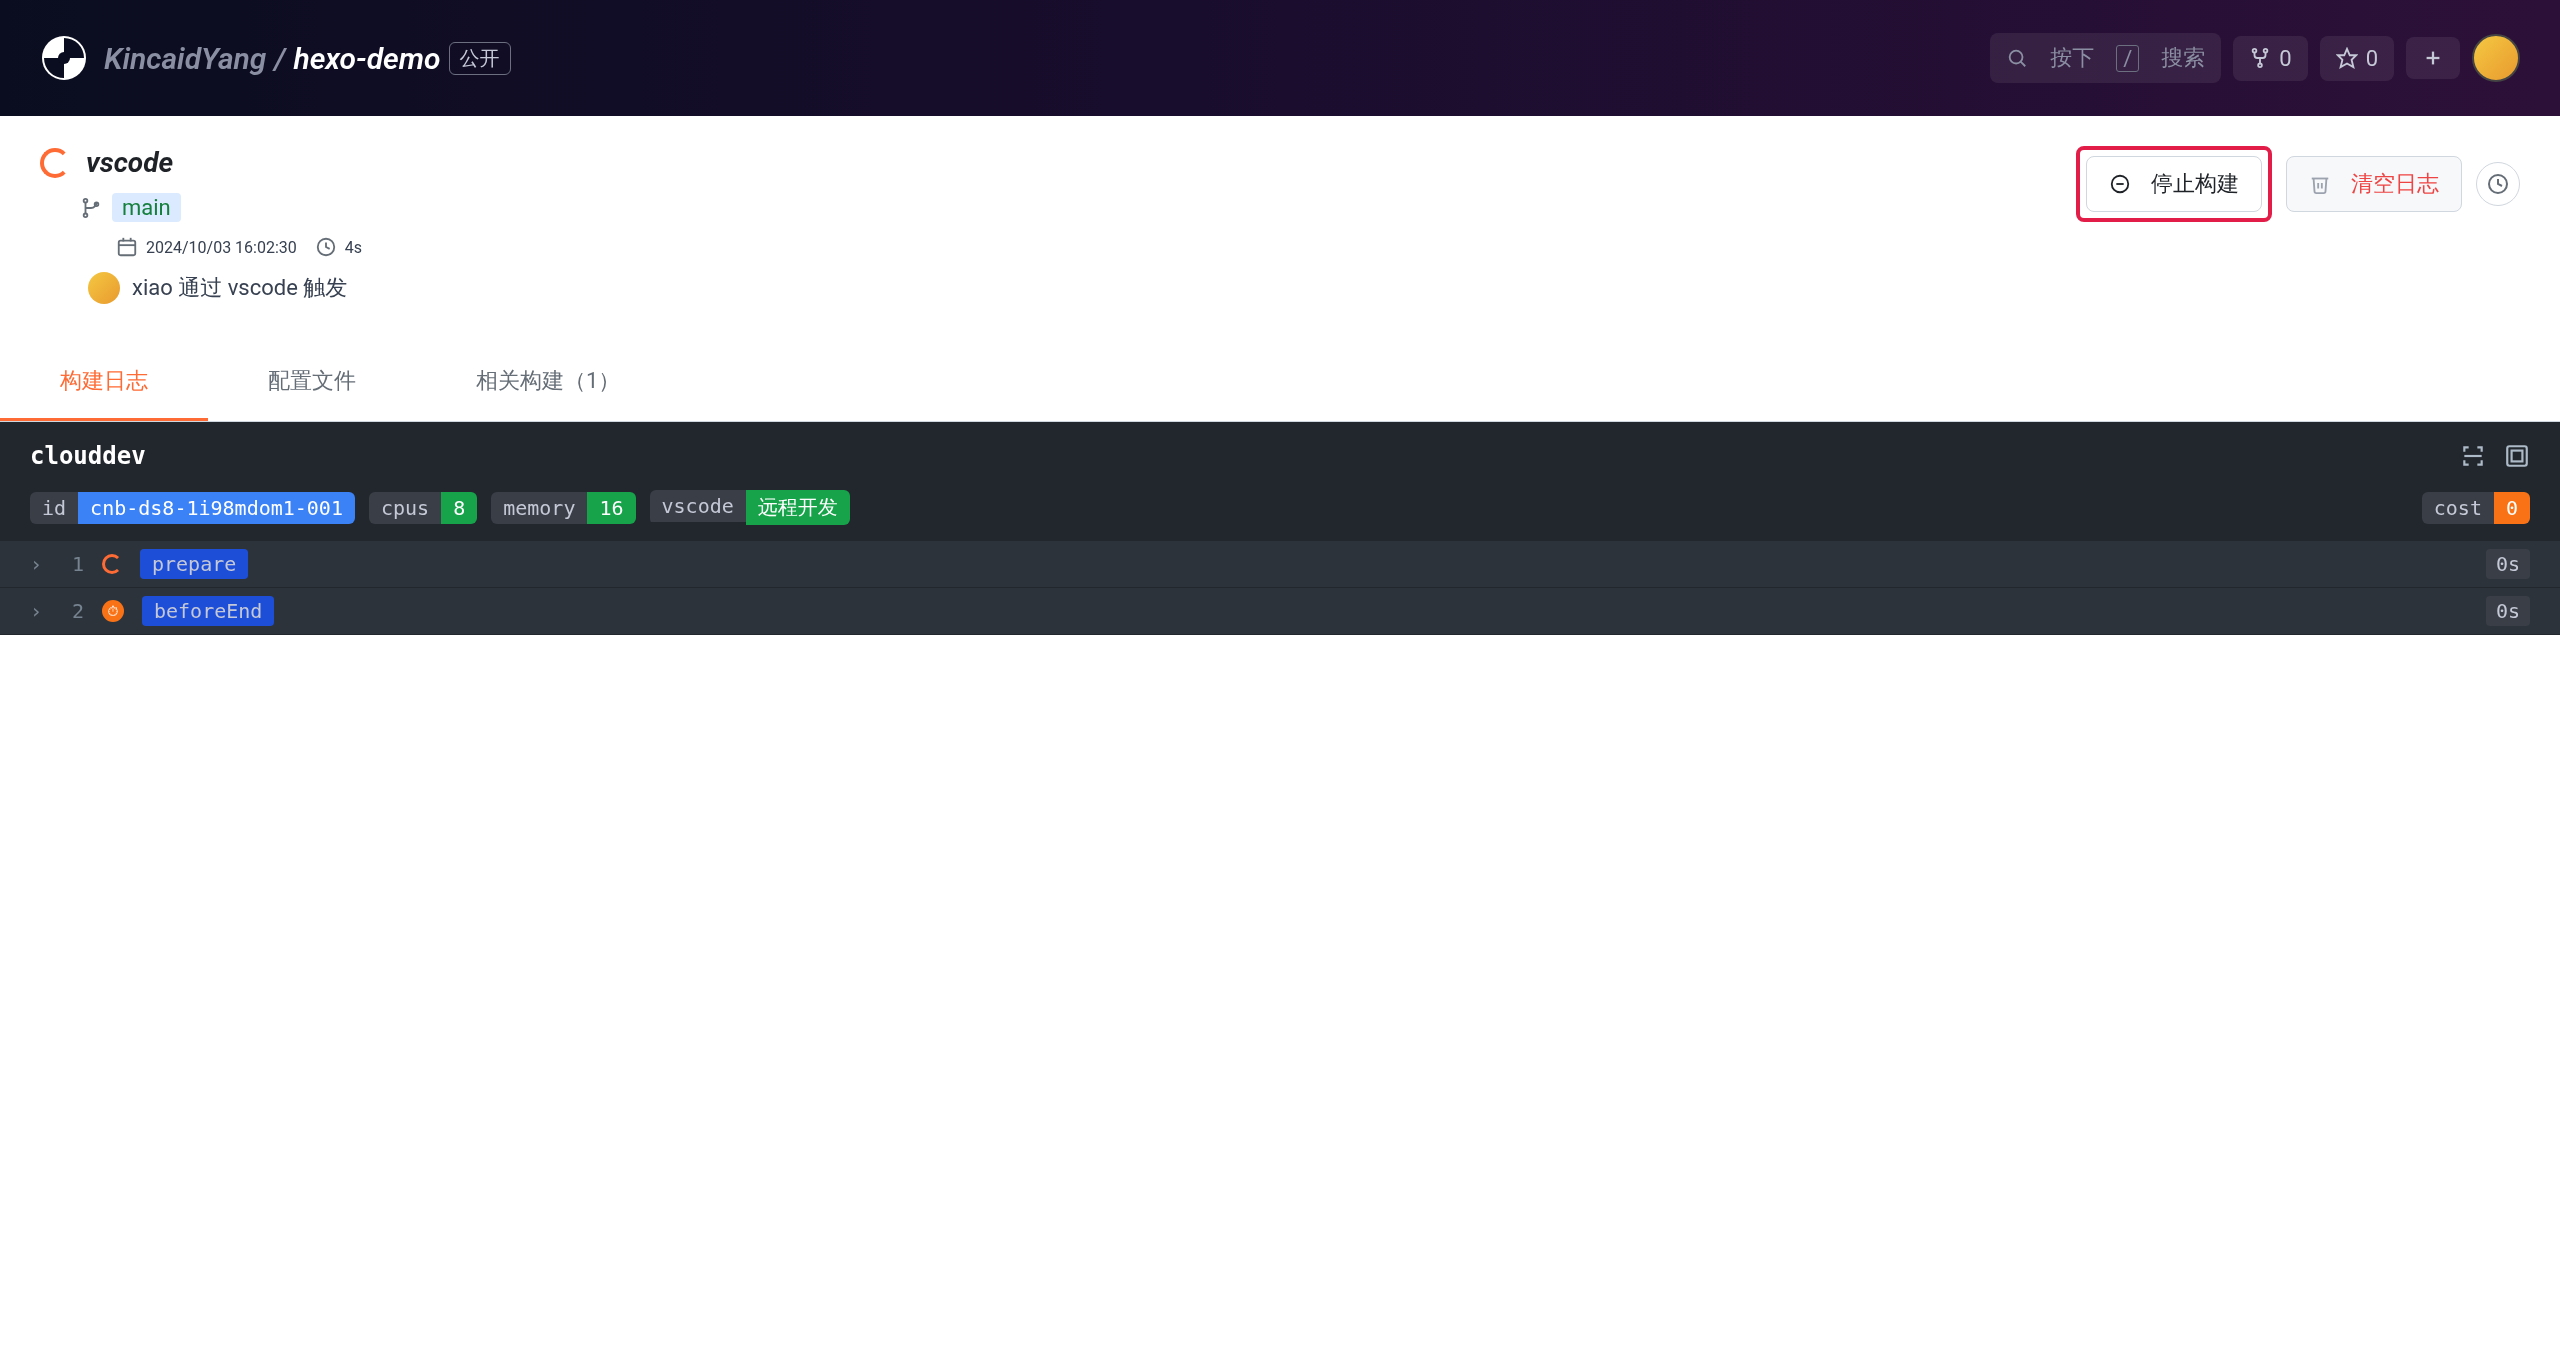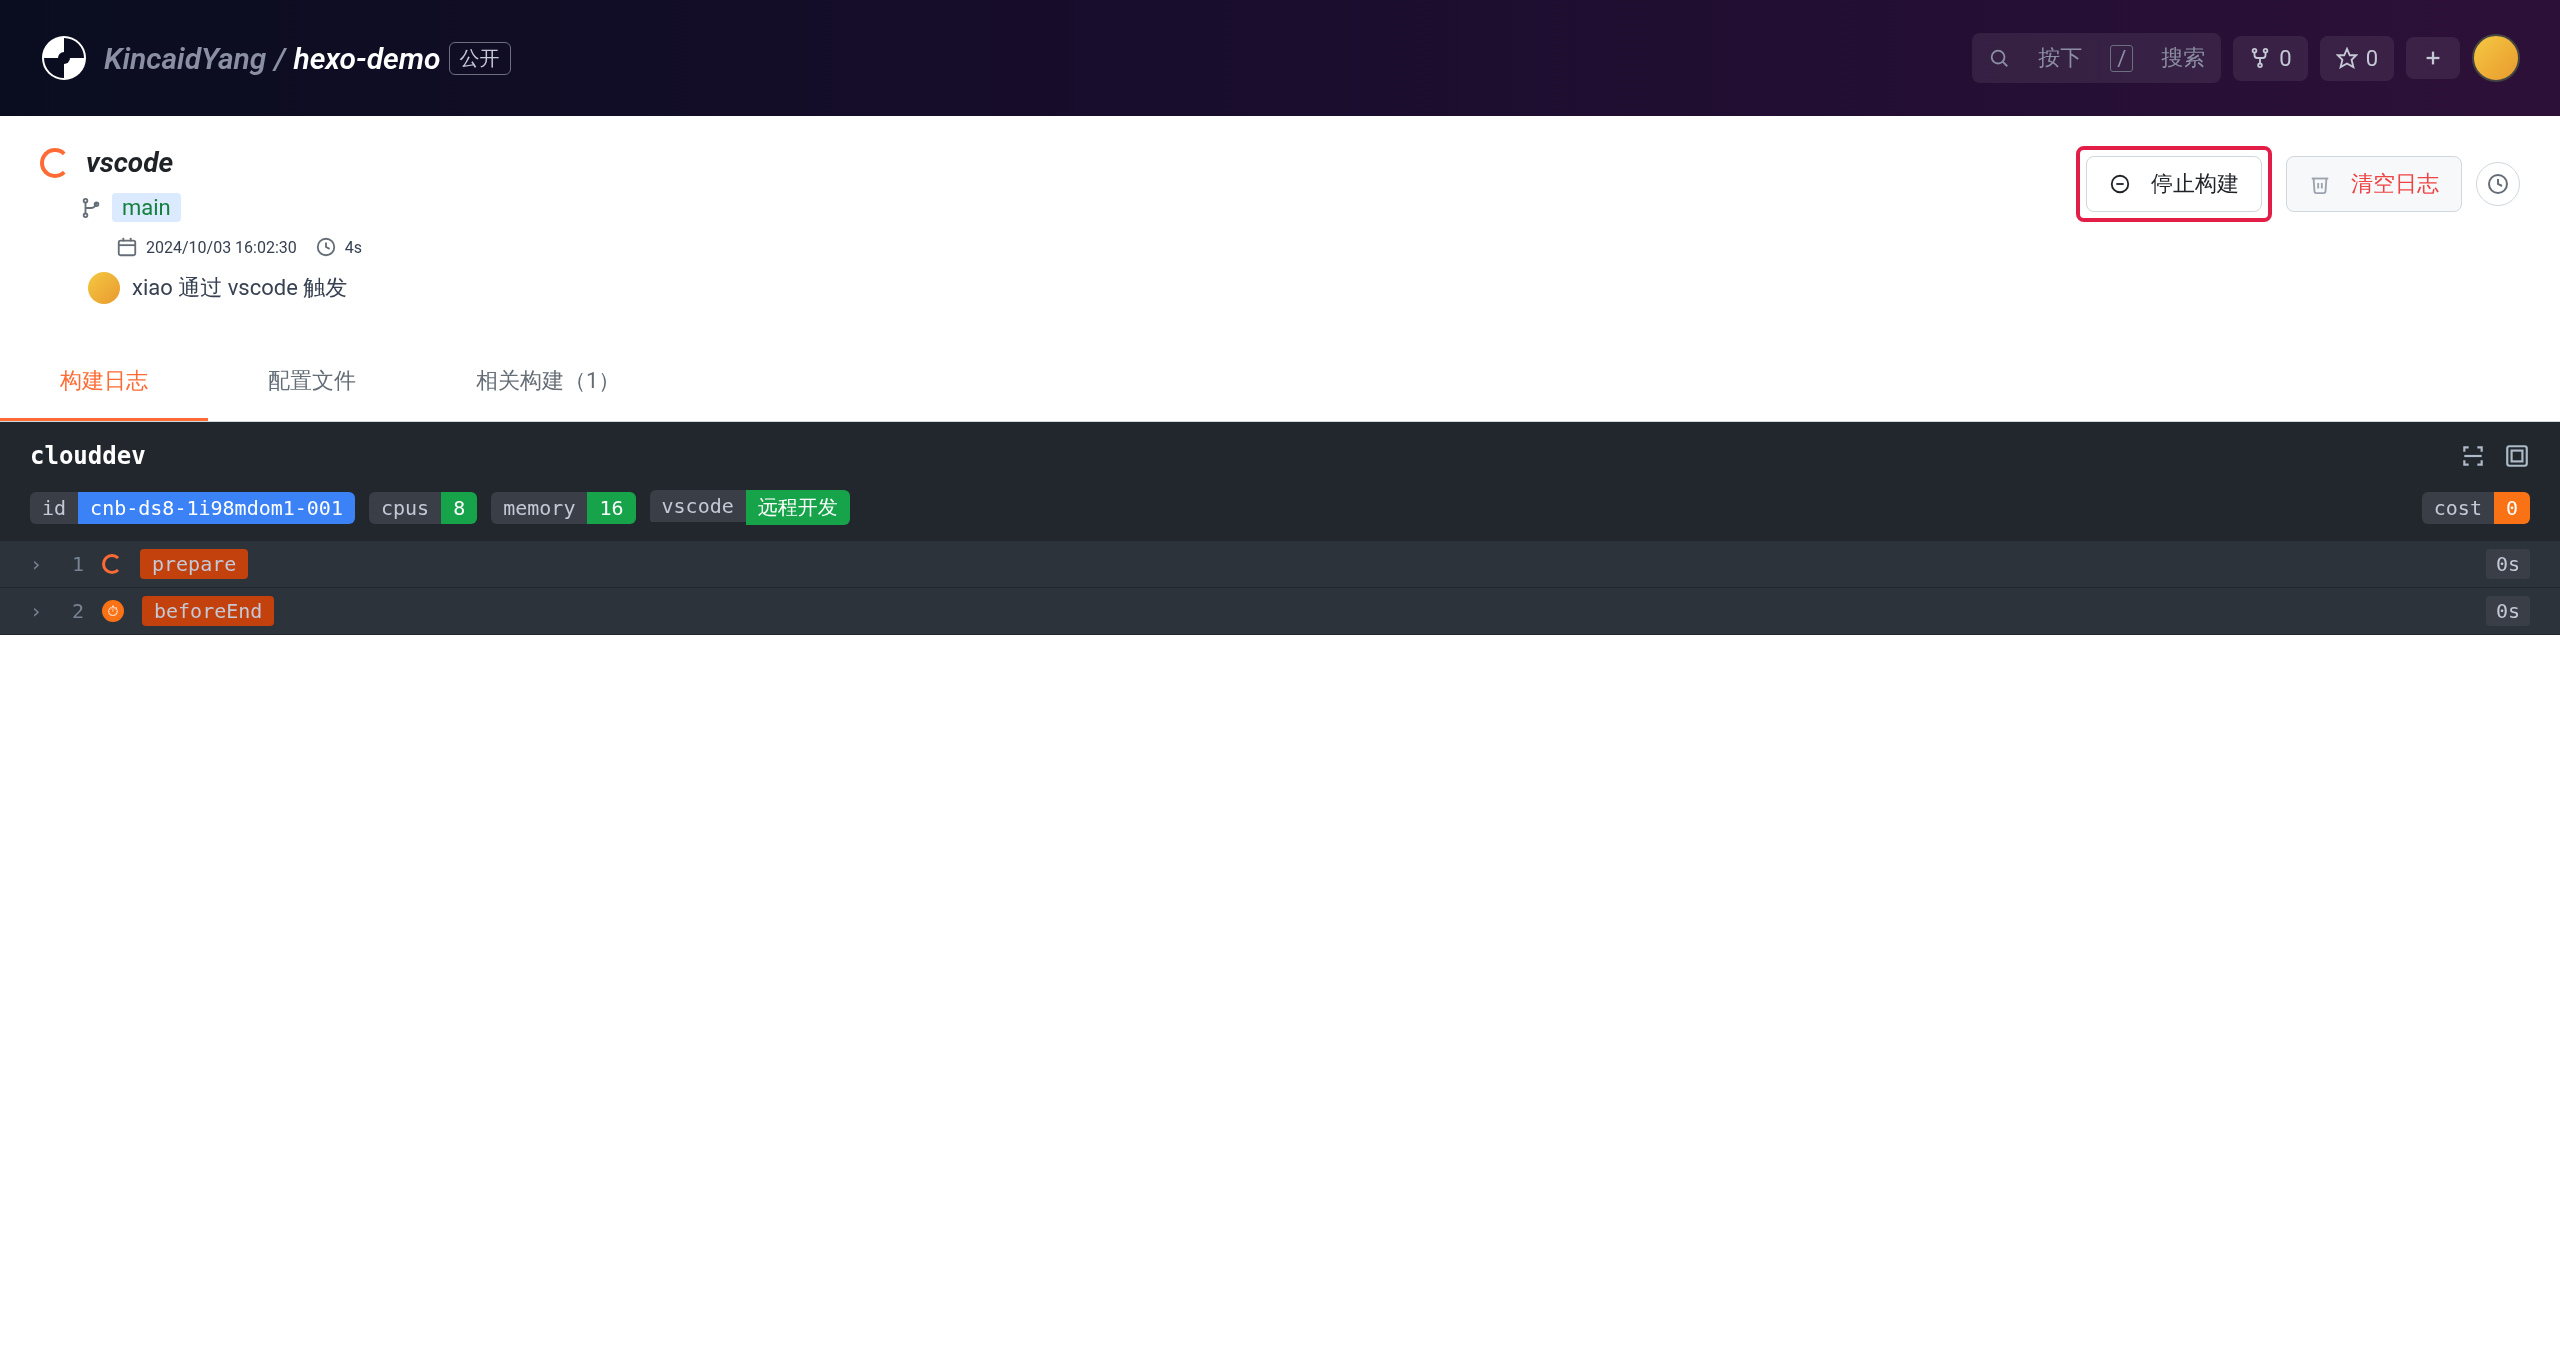--- a/index.html
+++ b/index.html
@@ -8,21 +8,21 @@
 
 .header { background: linear-gradient(90deg, #0a0d1f 0%, #1a0d2e 50%, #2d1038 100%); height: 116px; display: flex; align-items: center; padding: 0 40px; justify-content: space-between; }
 .header-left { display: flex; align-items: center; gap: 16px; }
 .logo { width: 48px; height: 48px; }
 .breadcrumb { display: flex; align-items: center; gap: 8px; font-size: 30px; font-style: italic; font-weight: 600; }
 .breadcrumb-owner { color: #8b8fa3; }
 .breadcrumb-sep { color: #8b8fa3; }
 .breadcrumb-repo { color: #fff; }
 .visibility-badge { border: 1px solid #6b6f80; color: #c5c8d6; padding: 2px 10px; border-radius: 6px; font-size: 20px; font-style: normal; font-weight: normal; }
 .header-right { display: flex; align-items: center; gap: 12px; }
-.search-box { display: flex; align-items: center; gap: 28px; background: rgba(255,255,255,0.08); border-radius: 8px; padding: 10px 16px; color: #8b8fa3; font-size: 22px; }
+.search-box { display: flex; align-items: center; gap: 22px; background: rgba(255,255,255,0.08); border-radius: 8px; padding: 10px 16px; color: #8b8fa3; font-size: 22px; }
 .header-btn { display: flex; align-items: center; gap: 8px; background: rgba(255,255,255,0.08); border-radius: 8px; padding: 10px 16px; color: #c5c8d6; font-size: 22px; cursor: pointer; }
 .avatar { width: 48px; height: 48px; border-radius: 50%; background: linear-gradient(135deg, #f5c842, #e89a2e); border: 2px solid #444; }
 
 
 .build-section { padding: 30px 40px 20px 40px; display: flex; justify-content: space-between; align-items: flex-start; }
 .build-info { display: flex; flex-direction: column; gap: 14px; }
 .build-title-row { display: flex; align-items: center; gap: 16px; }
 .spinner { width: 30px; height: 30px; border: 4px solid #ff6b35; border-right-color: transparent; border-radius: 50%; }
 .build-title { font-size: 28px; font-weight: 700; font-style: italic; color: #1f2328; }
 .branch-row { display: flex; align-items: center; gap: 10px; margin-left: 40px; font-size: 22px; }
@@ -57,21 +57,21 @@
 .cost-badge { margin-left: auto; }
 .cost-badge .badge-val { background: #f97316; }
 
 .log-rows { background: #2d333b; }
 .log-row { display: flex; align-items: center; padding: 8px 30px; font-family: monospace; font-size: 20px; gap: 18px; border-bottom: 1px solid #22272e; }
 .log-chevron { color: #768390; width: 16px; }
 .log-num { color: #768390; width: 20px; text-align: right; }
 .log-status { width: 24px; height: 24px; display: flex; align-items: center; justify-content: center; }
 .log-status.spinning { border: 3px solid #ff6b35; border-right-color: transparent; border-radius: 50%; width: 20px; height: 20px; }
 .log-status.pending { background: #f97316; border-radius: 50%; width: 22px; height: 22px; display:flex; align-items:center; justify-content:center; color:#fff; font-size:14px; }
-.log-name { background: #c2410c; padding: 3px 12px; border-radius: 4px; color: #c5c8d6; }
+.log-name { background: #1d4ed8; padding: 3px 12px; border-radius: 4px; color: #c5c8d6; }
 .log-time { margin-left: auto; background: #3a3f47; padding: 3px 10px; border-radius: 4px; color: #c5c8d6; }
 
 svg { display: block; }
 </style>
 </head>
 <body>
 
 <div class="header">
   <div class="header-left">
     <svg class="logo" viewBox="0 0 48 48">

